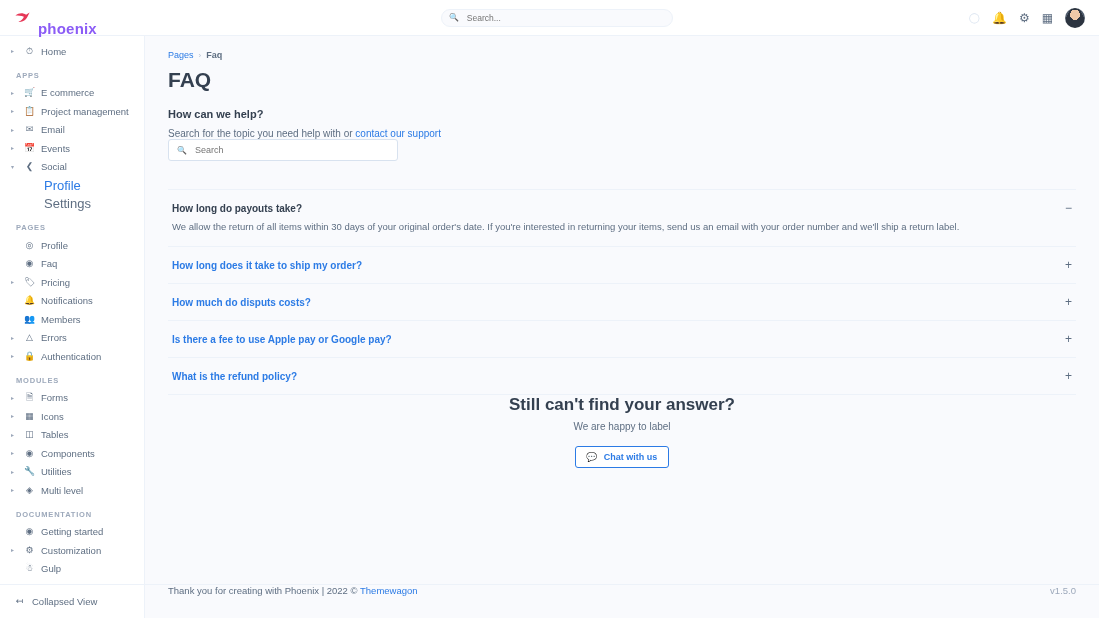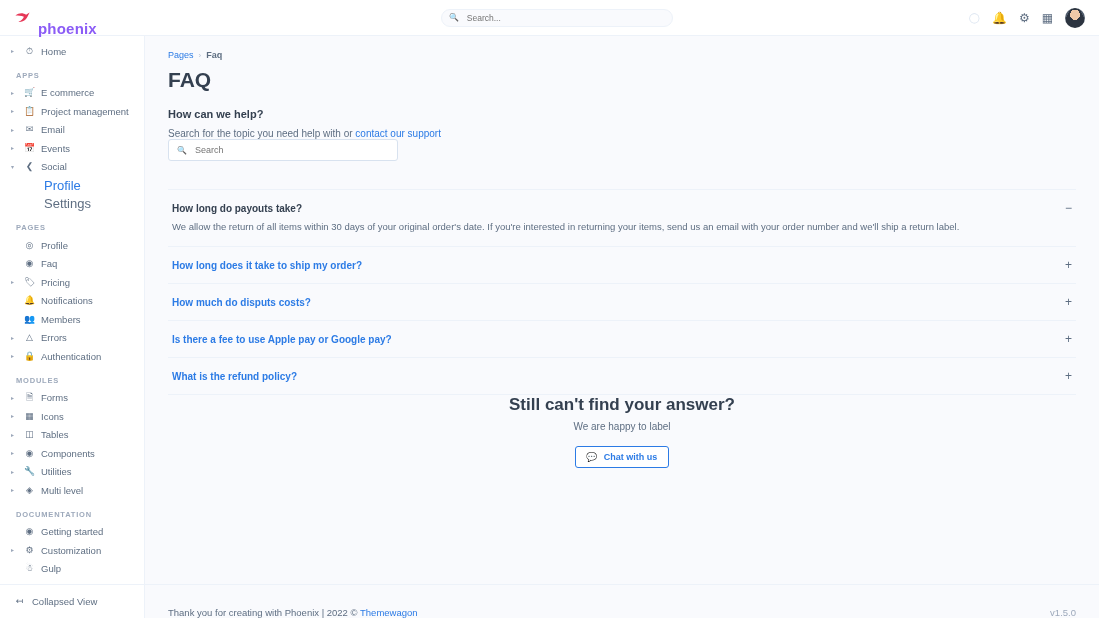--- a/index.html
+++ b/index.html
@@ -158,21 +158,21 @@
     border: 1px solid #2c7be5; color: #2c7be5; background: #fff;
     border-radius: 3px; padding: 5px 11px;
     font-size: 9px; font-weight: 600; cursor: pointer;
     font-family: "Liberation Sans", sans-serif;
   }
 
   .footer {
     height: 34px; min-height: 34px;
     background: #f9fafd;
     border-top: 1px solid #edf2f9;
-    display: flex; align-items: flex-end; justify-content: space-between;
+    display: flex; align-items: flex-start; justify-content: space-between;
     padding: 0 23px;
     font-size: 9.5px; color: #5e6e82;
   }
   .footer a { color: #2c7be5; text-decoration: none; }
   .footer .ver { color: #9da9bb; }
 </style>
 </head>
 <body>
 
 <div class="app">

